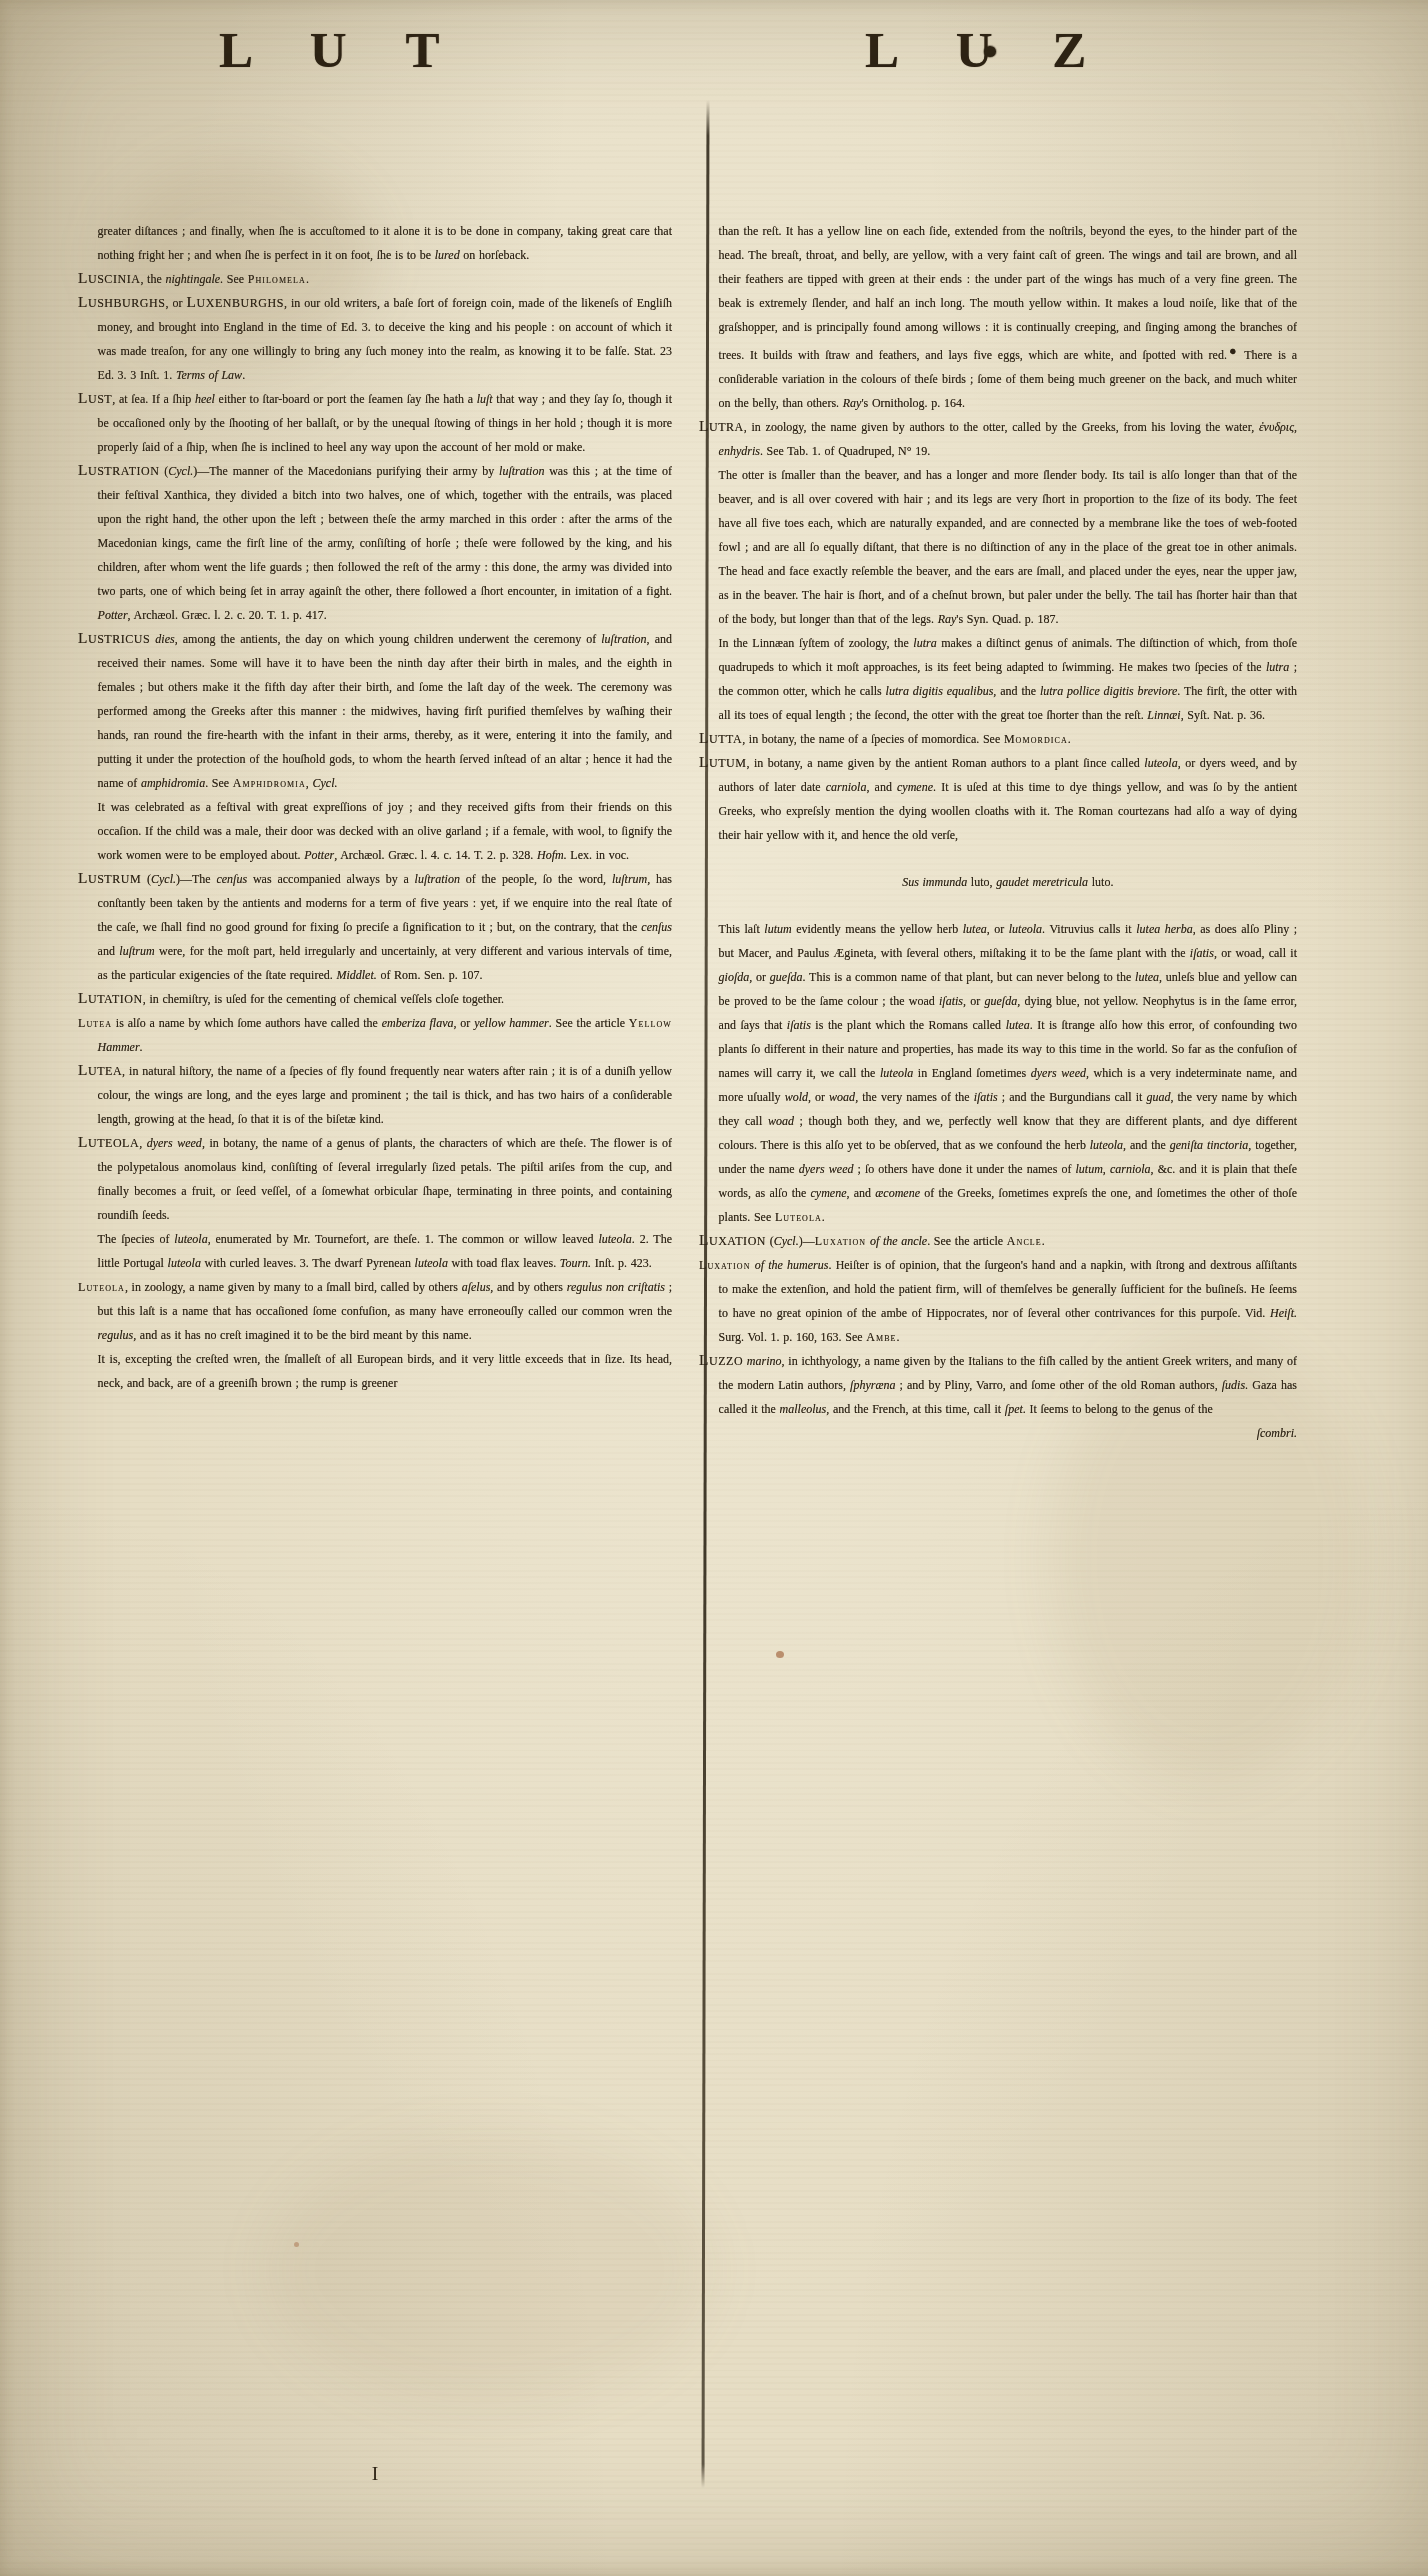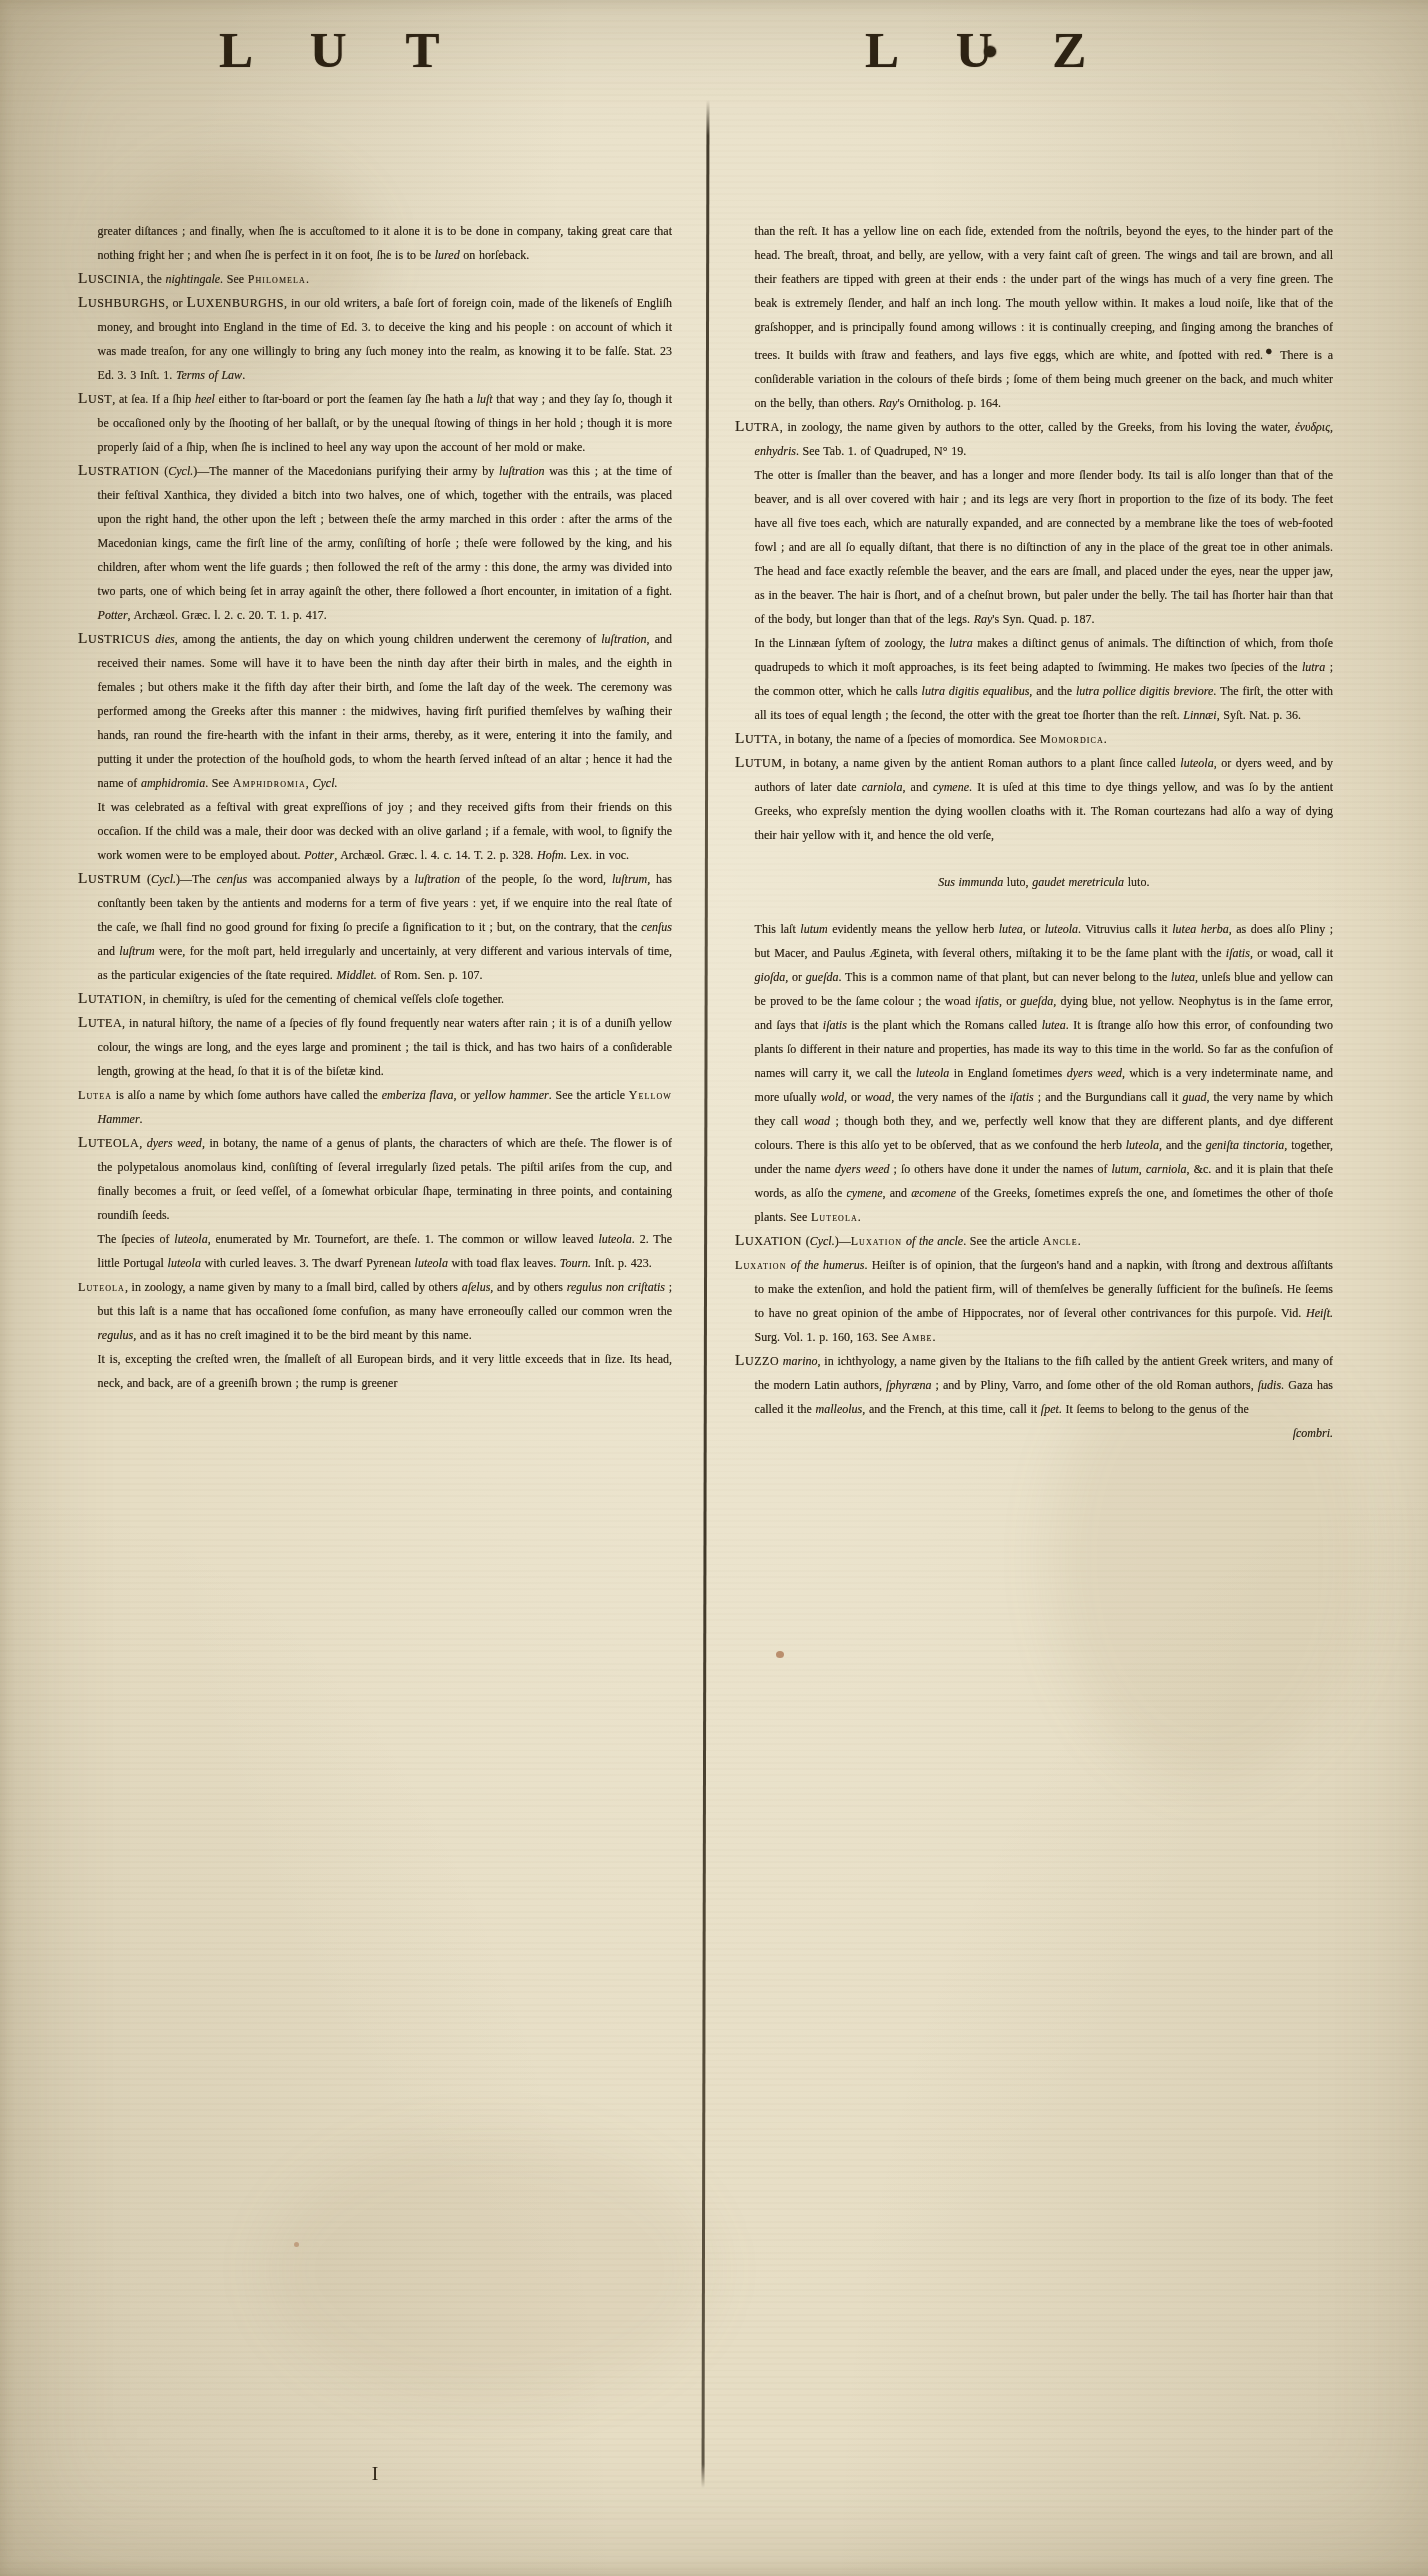--- a/index.html
+++ b/index.html
@@ -33,21 +33,21 @@
   .luz-dot{position:absolute;left:984px;top:46px;width:11.6px;height:10.7px;border-radius:50%;
     background:#2b2215;box-shadow:0 0 0.9px 0.9px rgba(43,34,21,0.4);}
   .rule{position:absolute;left:704px;top:100px;width:2.7px;height:2388px;
     background:linear-gradient(to bottom, rgba(40,32,18,0) 0%, rgba(40,32,18,0.85) 1.5%,
       rgba(52,42,24,0.78) 30%, rgba(40,32,18,0.88) 60%, rgba(52,42,24,0.8) 85%,
       rgba(40,32,18,0.7) 99%, rgba(40,32,18,0) 100%);
     transform:rotate(0.12deg);}
   .col{position:absolute;top:219px;font-size:12px;line-height:24px;word-spacing:0.055em;
     text-shadow:0 0 0.4px rgba(46,36,22,0.55);}
   .col-left{left:78px;width:594px;}
-  .col-right{left:735px;width:598px;}
+  .col-right{left:699px;width:598px;}
   .entry p{margin:0;text-align:justify;}
   p.hang{padding-left:19.6px;text-indent:-19.6px;}
   p.cont{padding-left:19.6px;}
   p.verse{text-align:center;padding-left:19.6px;margin:23px 0;}
   p.catch{text-align:right;padding-left:19.6px;}
   .i{font-style:italic;}
   .g{font-style:italic;}
   .sc{font-variant:small-caps;letter-spacing:0.09em;}
   .hw{letter-spacing:0.045em;}
   .hw .cap{font-size:1.28em;line-height:0;}
@@ -91,24 +91,24 @@
         <p class="hang"><span class="hw"><span class="cap">L</span>USTRICUS</span><span class="i"> dies</span><span>, among the antients, the day on which young children underwent the ceremony of </span><span class="i">luſtration</span><span>, and received their names. Some will have it to have been the ninth day after their birth in males, and the eighth in females ; but others make it the fifth day after their birth, and ſome the laſt day of the week. The ceremony was performed among the Greeks after this manner : the midwives, having firſt purified themſelves by waſhing their hands, ran round the fire-hearth with the infant in their arms, thereby, as it were, entering it into the family, and putting it under the protection of the houſhold gods, to whom the hearth ſerved inſtead of an altar ; hence it had the name of </span><span class="i">amphidromia</span><span>. See </span><span class="sc">Amphidromia</span><span>, </span><span class="i">Cycl.</span></p>
         <p class="cont"><span>It was celebrated as a feſtival with great expreſſions of joy ; and they received gifts from their friends on this occaſion. If the child was a male, their door was decked with an olive garland ; if a female, with wool, to ſignify the work women were to be employed about. </span><span class="i">Potter</span><span>, Archæol. Græc. l. 4. c. 14. T. 2. p. 328. </span><span class="i">Hofm.</span><span> Lex. in voc.</span></p>
       </div>
       <div class="entry">
         <p class="hang"><span class="hw"><span class="cap">L</span>USTRUM</span><span> (</span><span class="i">Cycl.</span><span>)—The </span><span class="i">cenſus</span><span> was accompanied always by a </span><span class="i">luſtration</span><span> of the people, ſo the word, </span><span class="i">luſtrum</span><span>, has conſtantly been taken by the antients and moderns for a term of five years : yet, if we enquire into the real ſtate of the caſe, we ſhall find no good ground for fixing ſo preciſe a ſignification to it ; but, on the contrary, that the </span><span class="i">cenſus</span><span> and </span><span class="i">luſtrum</span><span> were, for the moſt part, held irregularly and uncertainly, at very different and various intervals of time, as the particular exigencies of the ſtate required. </span><span class="i">Middlet.</span><span> of Rom. Sen. p. 107.</span></p>
       </div>
       <div class="entry">
         <p class="hang"><span class="hw"><span class="cap">L</span>UTATION</span><span>, in chemiſtry, is uſed for the cementing of chemical veſſels cloſe together.</span></p>
       </div>
       <div class="entry">
-        <p class="hang"><span class="hw"><span class="cap">L</span>UTEA</span><span>, in natural hiſtory, the name of a ſpecies of fly found frequently near waters after rain ; it is of a duniſh yellow colour, the wings are long, and the eyes large and prominent ; the tail is thick, and has two hairs of a conſiderable length, growing at the head, ſo that it is of the biſetæ kind.</span></p>
+        <p class="hang"><span class="sc">Lutea</span><span> is alſo a name by which ſome authors have called the </span><span class="i">emberiza flava</span><span>, or </span><span class="i">yellow hammer</span><span>. See the article </span><span class="sc">Yellow</span><span class="i"> Hammer</span><span>.</span></p>
       </div>
       <div class="entry">
-        <p class="hang"><span class="sc">Lutea</span><span> is alſo a name by which ſome authors have called the </span><span class="i">emberiza flava</span><span>, or </span><span class="i">yellow hammer</span><span>. See the article </span><span class="sc">Yellow</span><span class="i"> Hammer</span><span>.</span></p>
+        <p class="hang"><span class="hw"><span class="cap">L</span>UTEA</span><span>, in natural hiſtory, the name of a ſpecies of fly found frequently near waters after rain ; it is of a duniſh yellow colour, the wings are long, and the eyes large and prominent ; the tail is thick, and has two hairs of a conſiderable length, growing at the head, ſo that it is of the biſetæ kind.</span></p>
       </div>
       <div class="entry">
         <p class="hang"><span class="hw"><span class="cap">L</span>UTEOLA</span><span>, </span><span class="i">dyers weed</span><span>, in botany, the name of a genus of plants, the characters of which are theſe. The flower is of the polypetalous anomolaus kind, conſiſting of ſeveral irregularly ſized petals. The piſtil ariſes from the cup, and finally becomes a fruit, or ſeed veſſel, of a ſomewhat orbicular ſhape, terminating in three points, and containing roundiſh ſeeds.</span></p>
         <p class="cont"><span>The ſpecies of </span><span class="i">luteola</span><span>, enumerated by Mr. Tournefort, are theſe. 1. The common or willow leaved </span><span class="i">luteola</span><span>. 2. The little Portugal </span><span class="i">luteola</span><span> with curled leaves. 3. The dwarf Pyrenean </span><span class="i">luteola</span><span> with toad flax leaves. </span><span class="i">Tourn.</span><span> Inſt. p. 423.</span></p>
       </div>
       <div class="entry">
         <p class="hang"><span class="sc">Luteola</span><span>, in zoology, a name given by many to a ſmall bird, called by others </span><span class="i">aſelus</span><span>, and by others </span><span class="i">regulus non criſtatis</span><span> ; but this laſt is a name that has occaſioned ſome confuſion, as many have erroneouſly called our common wren the </span><span class="i">regulus</span><span>, and as it has no creſt imagined it to be the bird meant by this name.</span></p>
         <p class="cont"><span>It is, excepting the creſted wren, the ſmalleſt of all European birds, and it very little exceeds that in ſize. Its head, neck, and back, are of a greeniſh brown ; the rump is greener</span></p>
       </div>
     </div>

